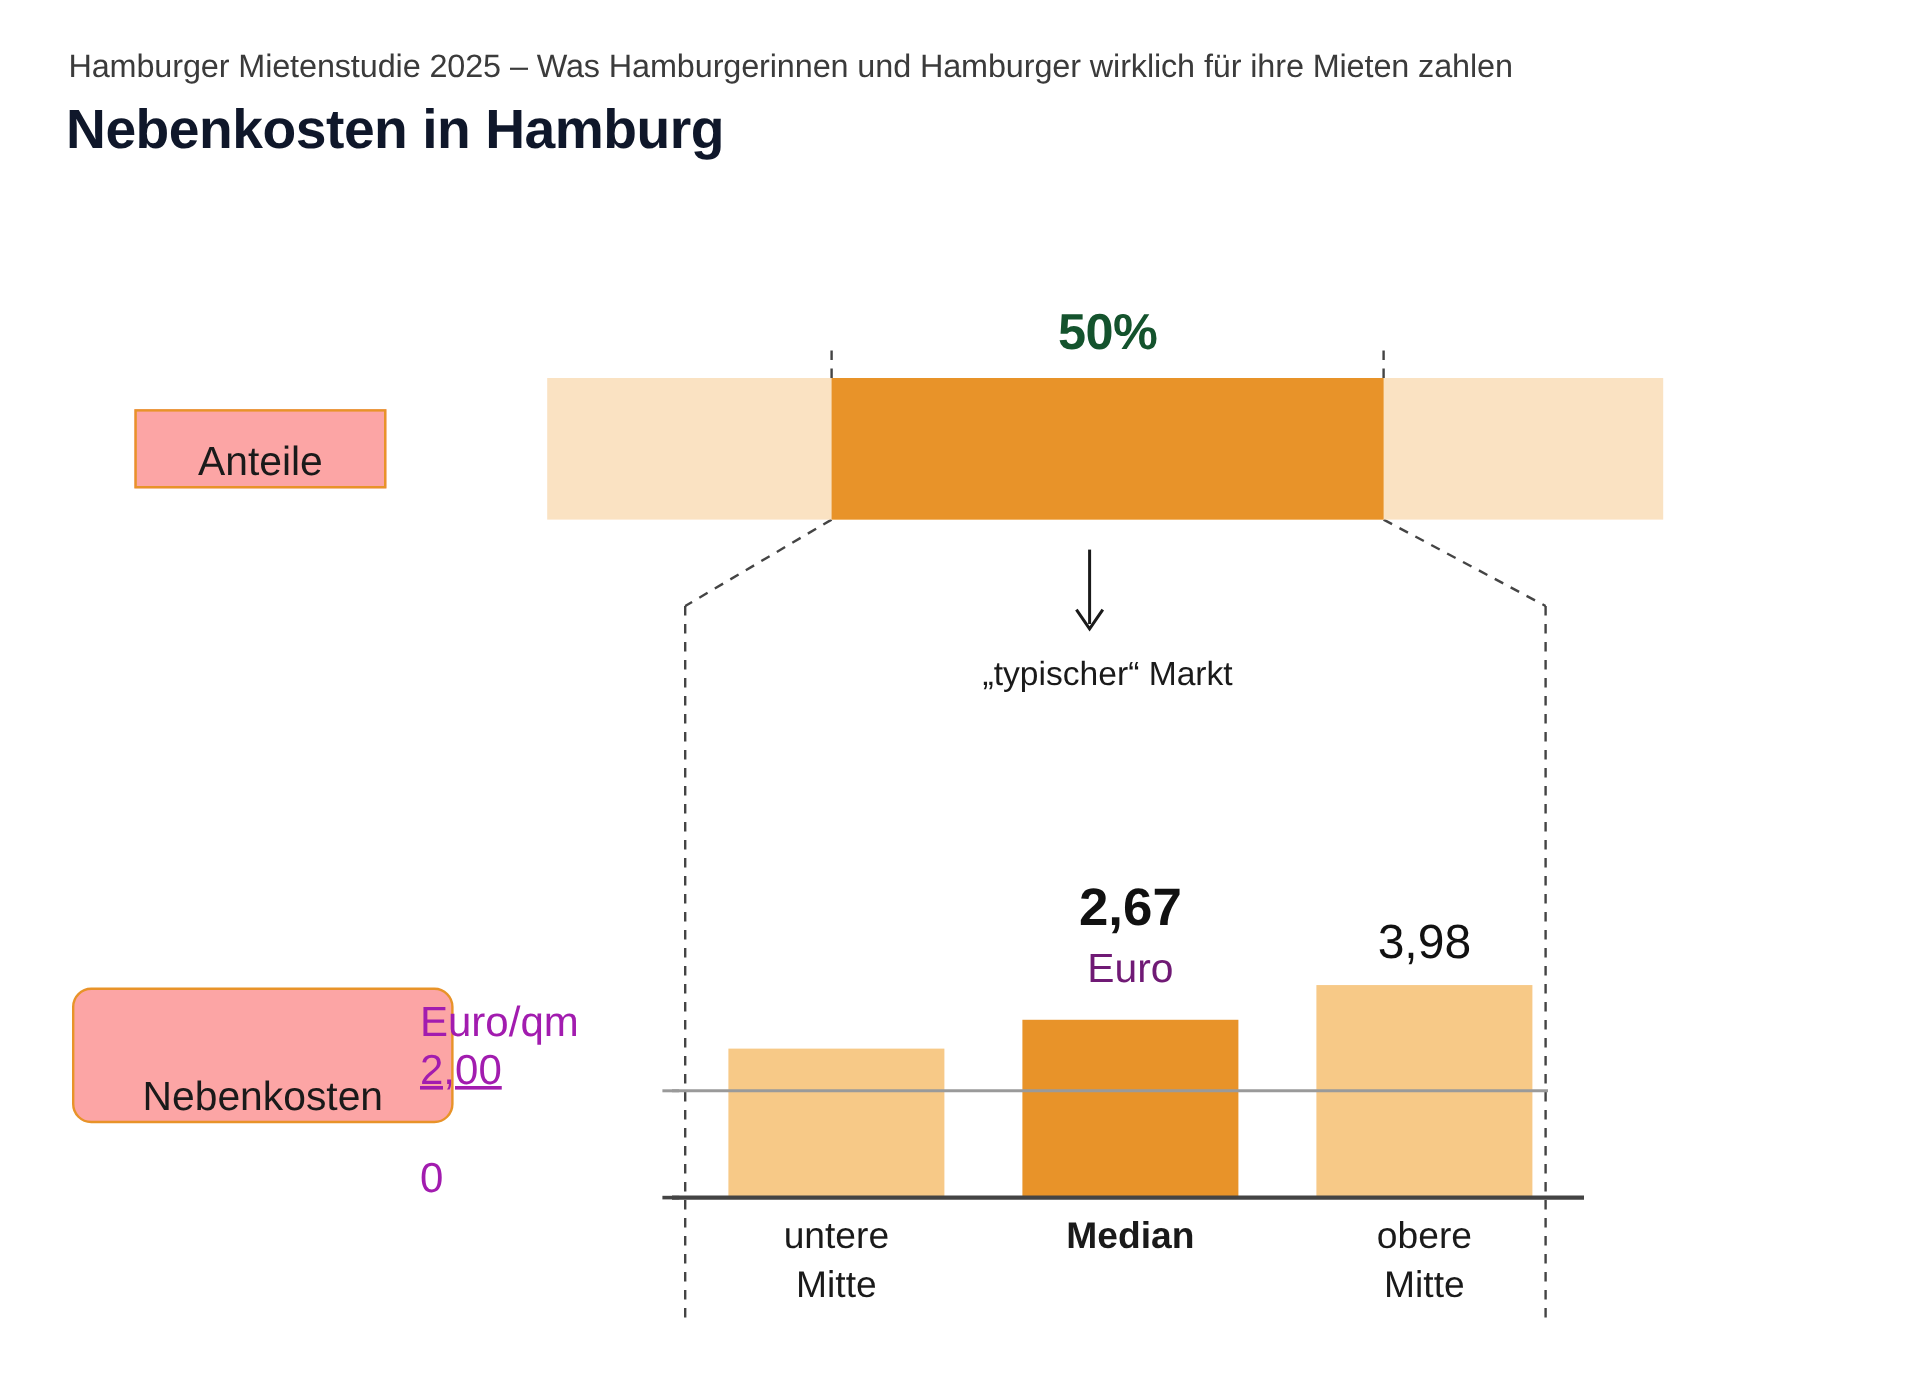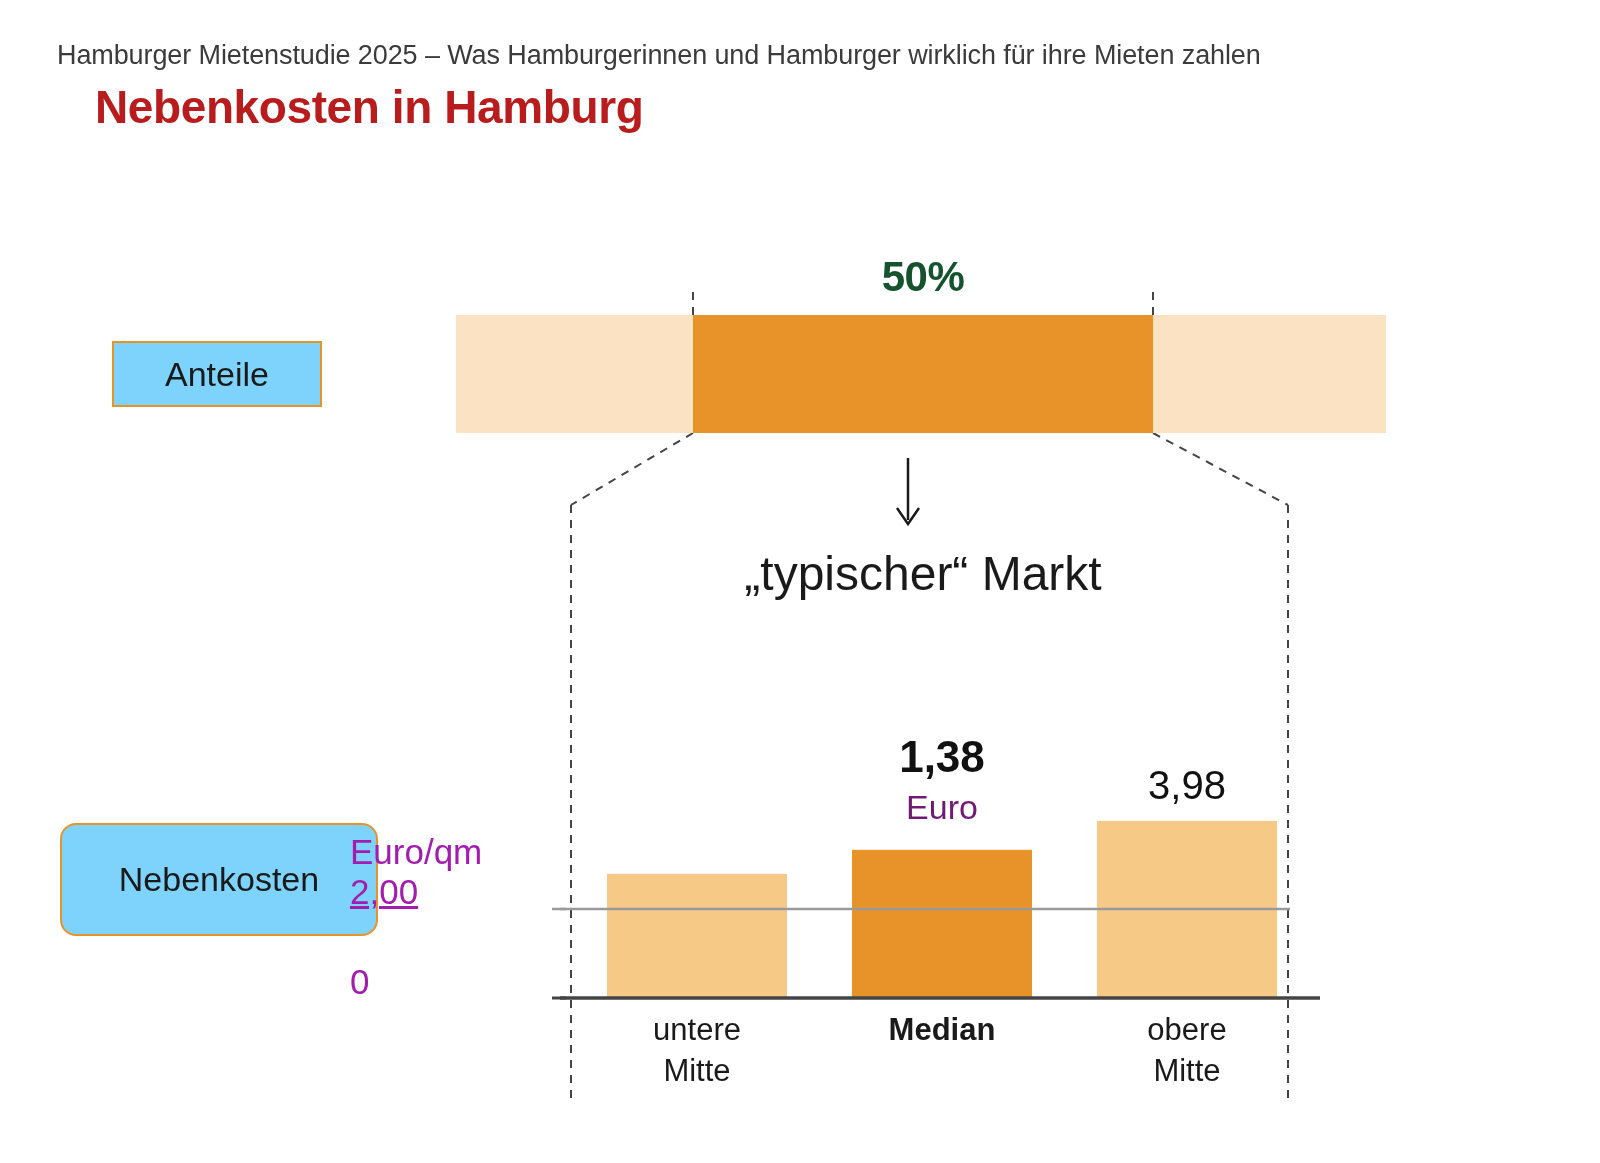--- a/index.html
+++ b/index.html
@@ -27,34 +27,33 @@
     color: #3b3b3b;
     letter-spacing: -0.1px;
     white-space: nowrap;
   }
   .headline {
     position: absolute;
     left: 55px;
     top: 80px;
     font-size: 46px;
     font-weight: bold;
-    color: #b91c1c;
+    color: #0f172a;
     letter-spacing: -0.4px;
     white-space: nowrap;
-    margin-left: 40px;
   }
 
   
   .cat-box {
     position: absolute;
     border: 2px solid #E89329;
-    background: #7dd3fc;
+    background: #fca5a5;
     box-sizing: border-box;
     display: flex;
-    align-items: center;
+    align-items: flex-end;
     justify-content: center;
     color: #1a1a1a;
   }
   #box-anteile {
     left: 112px;
     top: 341px;
     width: 210px;
     height: 66px;
     font-size: 34px;
   }
@@ -106,21 +105,21 @@
     pointer-events: none;
   }
 
   
   #typical-market {
     position: absolute;
     left: 693px;
     top: 546px;
     width: 460px;
     text-align: center;
-    font-size: 48px;
+    font-size: 28px;
     color: #1a1a1a;
     white-space: nowrap;
   }
 
   
   #chart {
     position: absolute;
     left: 0;
     top: 0;
     width: 1600px;
@@ -206,21 +205,21 @@
           <rect x="607" y="873.845" width="180" height="124.155" fill="#F7C987"></rect>
           <rect x="852" y="849.815" width="180" height="148.185" fill="#E89329"></rect>
           <rect x="1097" y="820.89" width="180" height="177.10999999999999" fill="#F7C987"></rect>
         </g>
       <line id="gridline-2" x1="560" y1="909" x2="1290" y2="909" stroke="#9a9a9a" stroke-width="2.5"></line>
       <line id="baseline" x1="560" y1="998" x2="1320" y2="998" stroke="#444444" stroke-width="3.5"></line>
       <line x1="552" y1="909" x2="566" y2="909" stroke="#9a9a9a" stroke-width="2.5"></line>
       <line x1="552" y1="998" x2="566" y2="998" stroke="#444444" stroke-width="3"></line>
     </svg>
 
-    <div class="bar-value strong" id="v1" style="left: 812px; width: 260px; top: 731.815px;">1,38</div>
+    <div class="bar-value strong" id="v1" style="left: 812px; width: 260px; top: 731.815px;">2,67</div>
     <div class="bar-unit" id="u1" style="left: 812px; width: 260px; top: 787.815px;">Euro</div>
     <div class="bar-value" id="v2" style="left: 1057px; width: 260px; top: 762.89px;">3,98</div>
 
     <div class="cat-label" id="c0" style="left: 557px; width: 280px; top: 1010px;">
       <div>untere</div>
       <div>Mitte</div>
     </div>
     <div class="cat-label strong" id="c1" style="left: 802px; width: 280px; top: 1010px;">
       <div>Median</div>
     </div>

